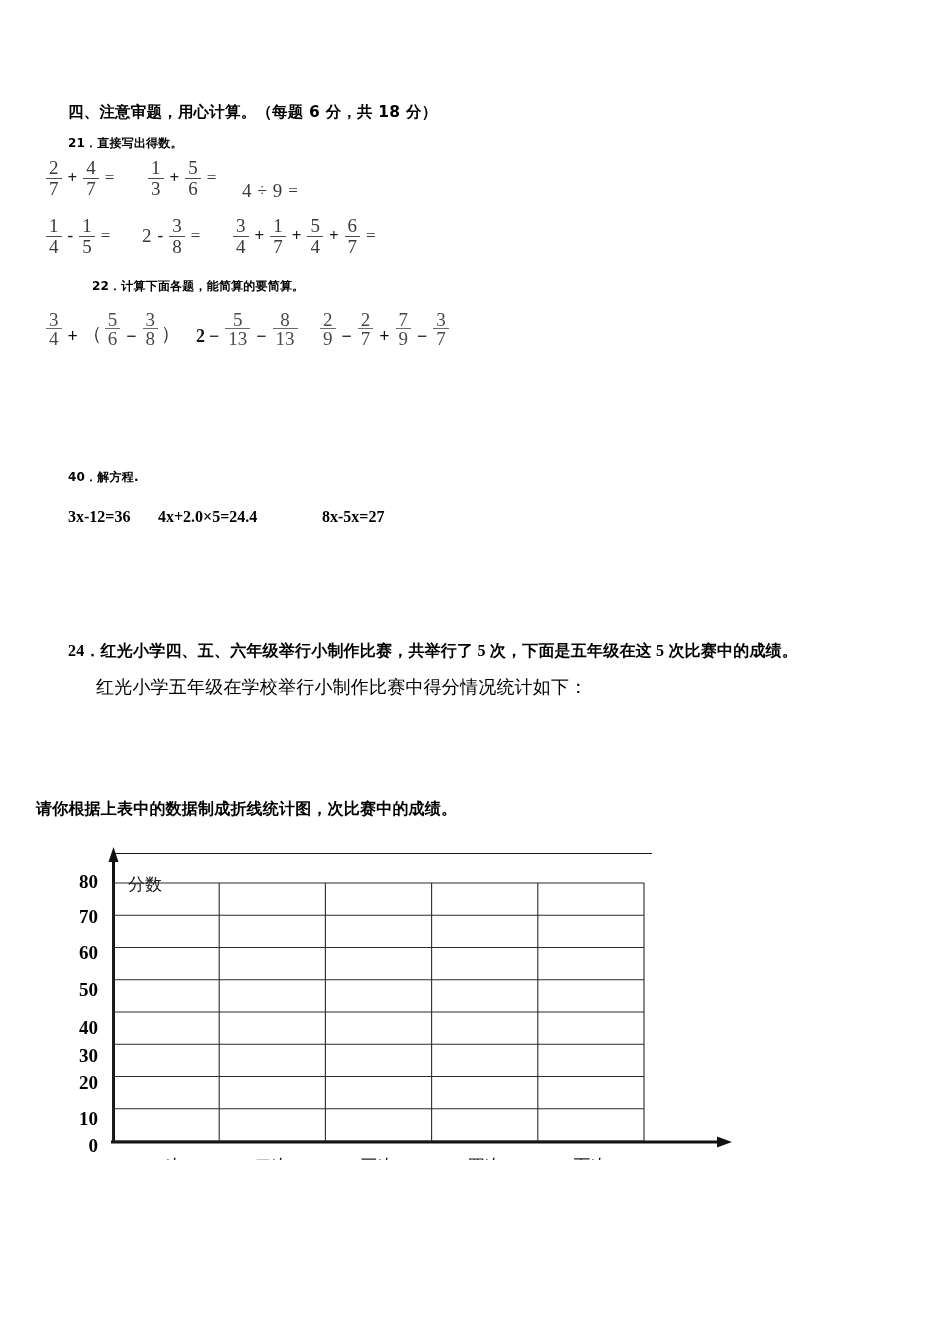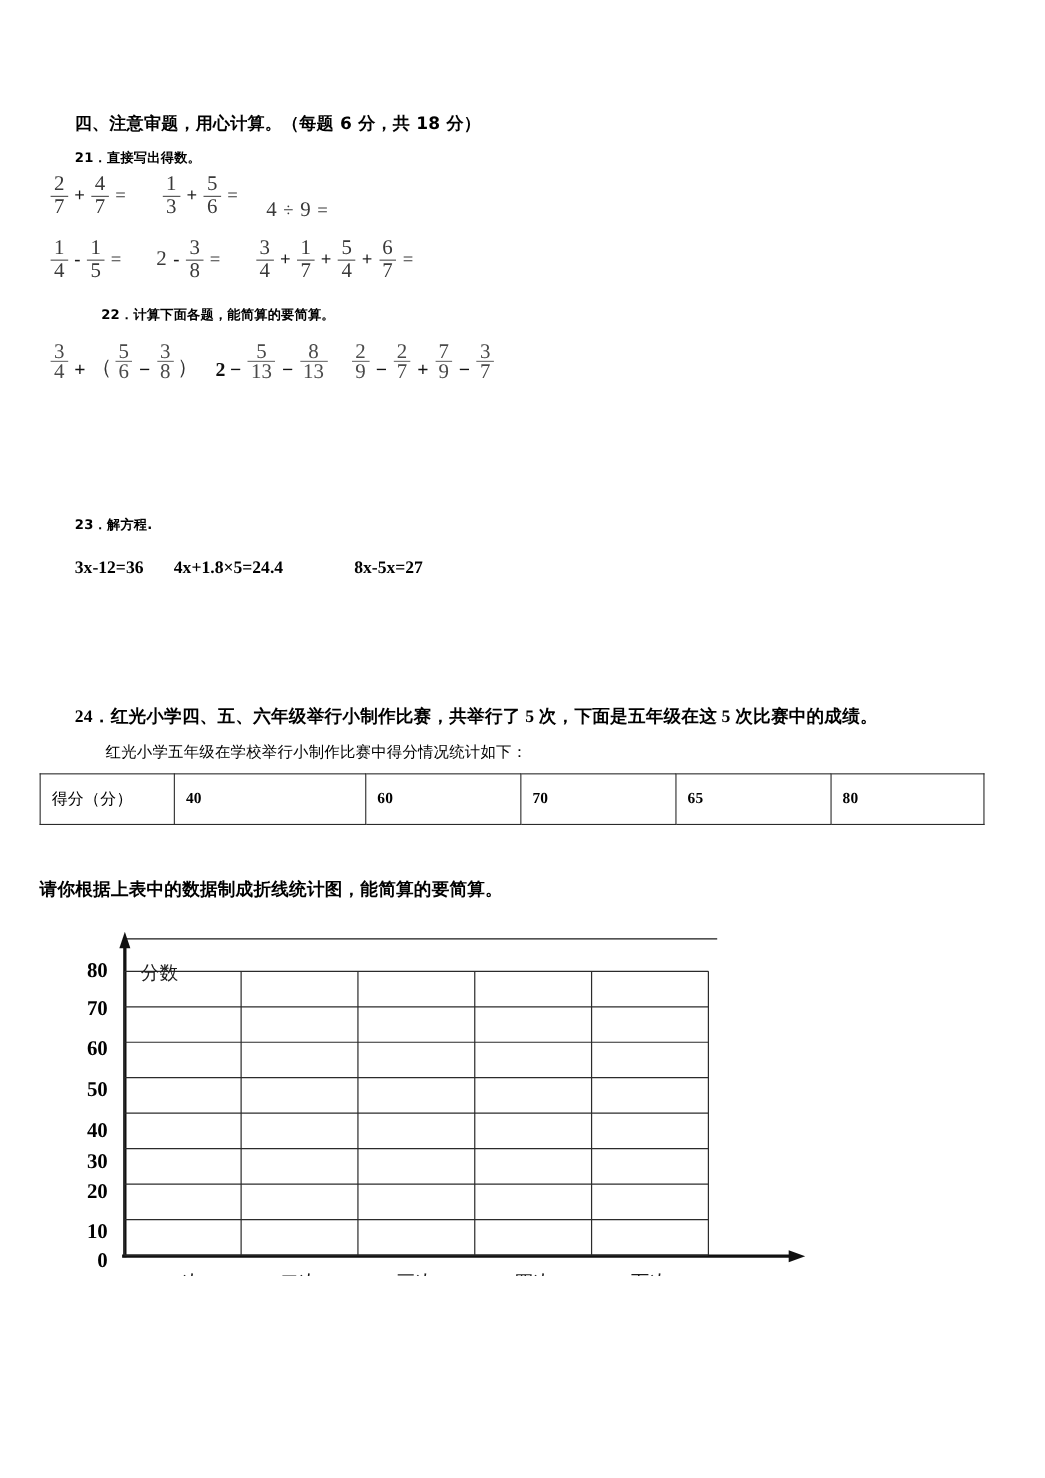--- a/index.html
+++ b/index.html
@@ -303,53 +303,45 @@
         <span class="n">7</span>
         <span class="d">9</span>
       </span>
     <span class="op2">−</span>
     <span class="frac2">
         <span class="n">3</span>
         <span class="d">7</span>
       </span>
   </div>
 
-  <div class="abs q-head" style="left:68px; top:469px;">23．解方程.</div>
+  <div class="abs q-head" style="left:68px; top:469px;">40．解方程.</div>
 
   <div class="abs eq-bold" style="left:68px; top:508px;">3x-12=36</div>
-  <div class="abs eq-bold" style="left:158px; top:508px;">4x+1.8×5=24.4</div>
+  <div class="abs eq-bold" style="left:158px; top:508px;">4x+2.0×5=24.4</div>
   <div class="abs eq-bold" style="left:322px; top:508px;">8x-5x=27</div>
 
 
   <div class="abs body-cn" style="left:68px; top:641px;">24．红光小学四、五、六年级举行小制作比赛，共举行了 5 次，下面是五年级在这 5 次比赛中的成绩。</div>
 
-  <div class="abs body-cn" style="left:96px; top:675px; font-weight:normal; font-size:14px; font-family:'Liberation Serif', serif;">红光小学五年级在学校举行小制作比赛中得分情况统计如下：</div>
+  <div class="abs body-cn" style="left:96px; top:675px; font-weight:normal; font-size:18px; font-family:'Liberation Serif', serif;">红光小学五年级在学校举行小制作比赛中得分情况统计如下：</div>
 
   <table class="data-table" style="left:36px; top:703px; width:858px;">
     <colgroup>
       <col style="width:122px">
         <col style="width:174px">
         <col style="width:141px">
       <col style="width:141px">
         <col style="width:141px">
         <col style="width:139px">
     </colgroup>
     <tbody>
-      <tr>
-        <td class="lbl">得分（分）</td>
-        <td class="val">40</td>
-        <td class="val">60</td>
-        <td class="val">70</td>
-        <td class="val">65</td>
-        <td class="val">80</td>
-      </tr>
     </tbody>
   </table>
 
-  <div class="abs body-cn" style="left:36px; top:799px;">请你根据上表中的数据制成折线统计图，能简算的要简算。</div>
+  <div class="abs body-cn" style="left:36px; top:799px;">请你根据上表中的数据制成折线统计图，次比赛中的成绩。</div>
 
   <div class="chart-wrap" style="left:40px; top:845px;">
     <svg width="710" height="340" viewBox="0 0 710 340" xmlns="http://www.w3.org/2000/svg">
 
       <line x1="73" y1="8.5" x2="612" y2="8.5" stroke="#1a1a1a" stroke-width="1.2"></line>
 
       <line x1="73.5" y1="14" x2="73.5" y2="298" stroke="#111111" stroke-width="3"></line>
       <polygon points="73.5,2 68.5,17 78.5,17" fill="#111111"></polygon>
 
       <line x1="71" y1="297" x2="680" y2="297" stroke="#111111" stroke-width="3"></line>

